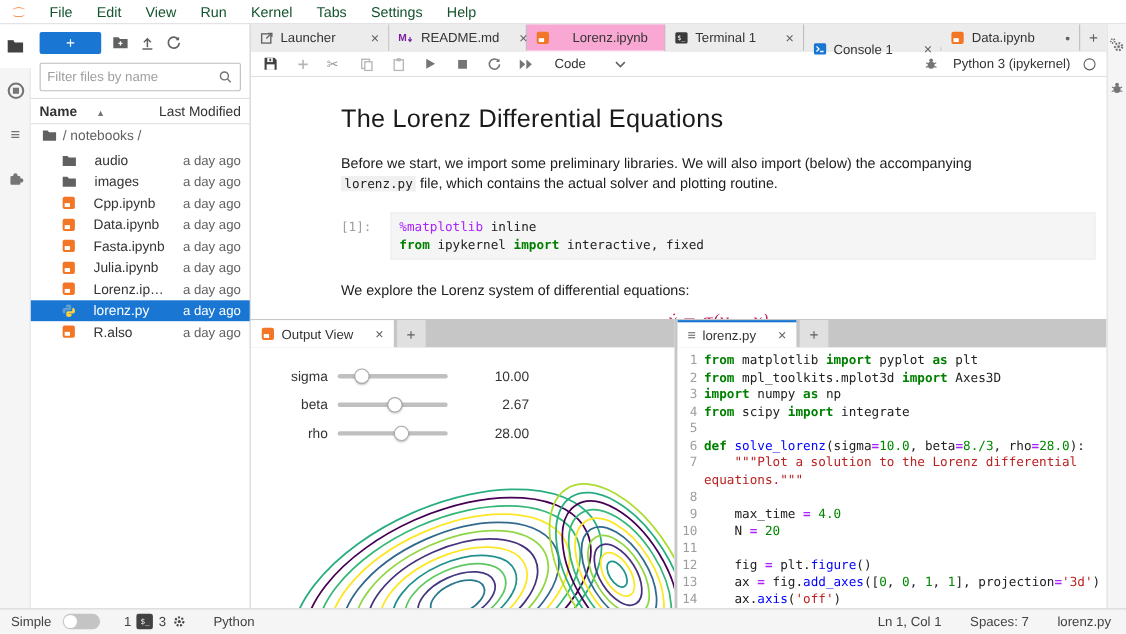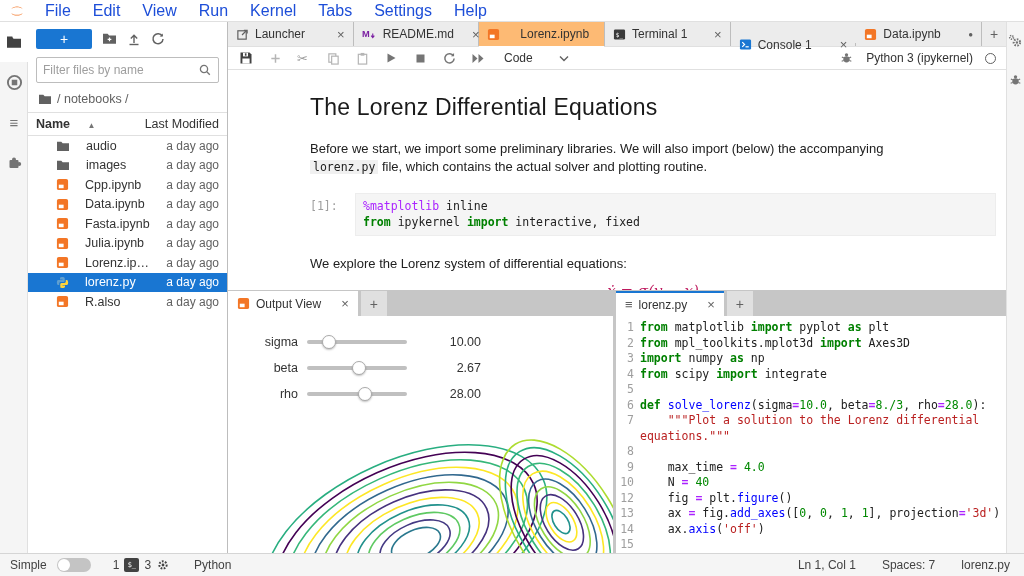--- a/index.html
+++ b/index.html
@@ -3,21 +3,21 @@
 <meta charset="utf-8">
 <style>
   * { margin:0; padding:0; box-sizing:border-box; }
   html,body { width:1024px; height:576px; overflow:hidden; background:#fff;
     font-family:"Liberation Sans", sans-serif; font-size:12px; color:#333; }
 
   
   #menubar { position:absolute; top:0; left:0; width:1024px; height:22px;
     background:#fff; border-bottom:1px solid #e0e0e0; display:flex; align-items:center; z-index:30; }
   #menubar .logo { width:34px; display:flex; justify-content:center; }
-  #menubar .menu-item { padding:0 11px; height:22px; line-height:22px; font-size:16px; color:#1d4ed8; cursor:default; }
+  #menubar .menu-item { padding:0 11px; height:22px; line-height:22px; font-size:13px; color:#14532d; cursor:default; }
 
   
   #activitybar { position:absolute; top:22px; left:0; width:28px; bottom:23px;
     background:#f5f5f5; border-right:1px solid #e0e0e0; }
   #activitybar .act { width:28px; height:40px; display:flex; align-items:center; justify-content:center; color:#757575; }
   #activitybar .act.active { background:#fff; color:#424242; border-right:1px solid #fff; margin-right:-1px; }
   #activitybar .toc-glyph { font-size:15px; color:#757575; }
 
   
   #filebrowser { position:absolute; top:22px; left:28px; width:200px; bottom:23px; background:#fff; border-right:1px solid #bdbdbd; }
@@ -45,21 +45,21 @@
   .file-row.selected .fmod { color:#fff; }
 
   
   #dock { position:absolute; top:22px; left:228px; right:18px; bottom:23px; background:#fff; }
   #main-tabbar { height:25px; background:#ececec; display:flex; border-bottom:1px solid #e0e0e0; }
   .tab { display:flex; align-items:center; gap:6px; padding:0 8px; border-right:1px solid #bdbdbd;
     font-size:12px; color:#333; background:#ececec; min-width:0; }
   .tab .tlabel { white-space:nowrap; }
   .tab .tclose { color:#616161; font-size:13px; margin-left:6px; }
   .tab .tdot { color:#616161; font-size:8px; margin-left:6px; }
-  .tab.active { background:#fdba74; border-bottom:1px solid #fff; margin-bottom:-1px;gap:20px; }
+  .tab.active { background:#f9a8d4; border-bottom:1px solid #fff; margin-bottom:-1px;gap:20px; }
   .addtab { width:24px; display:flex; align-items:center; justify-content:center; color:#616161; font-size:14px; }
 
   #nb-toolbar { height:23px; display:flex; align-items:center; gap:12px; padding:0 10px;
     border-bottom:1px solid #e0e0e0; background:#fff; }
   .tb-btn { display:flex; align-items:center; justify-content:center; width:16px; height:16px; color:#757575; }
   #celltype-select { display:flex; align-items:center; gap:26px; font-size:12px; color:#333; margin-left:6px; }
   #nb-toolbar .spacer { flex:1; }
   #kernel-name { font-size:12px; color:#333; }
   #kernel-status { width:11px; height:11px; border:1.5px solid #616161; border-radius:50%; }
 
@@ -205,32 +205,32 @@
   </div>
   <div id="filter-box">
     <input type="text" placeholder="Filter files by name" style="">
     <span>
       <svg width="14" height="14" viewBox="0 0 14 14">
           <circle cx="6" cy="6" r="3.6" fill="none" stroke="#757575" stroke-width="1.3"></circle>
           <path d="M8.8 8.8l3 3" stroke="#757575" stroke-width="1.3"></path>
         </svg>
     </span>
   </div>
+  <div id="listing-header">
+    <span class="col-name">
+      <span>Name</span>
+      <span class="sort-arrow">▲</span>
+    </span>
+    <span class="col-mod">Last Modified</span>
+  </div>
   <div id="breadcrumb">
     <svg width="14" height="12" viewBox="0 0 16 14">
         <path d="M1 2h5l1.6 1.7H15v9H1z" fill="#616161"></path>
       </svg>
     <span>/ notebooks /</span>
-  </div>
-  <div id="listing-header">
-    <span class="col-name">
-      <span>Name</span>
-      <span class="sort-arrow">▲</span>
-    </span>
-    <span class="col-mod">Last Modified</span>
   </div>
   <div id="file-list">
       <div class="file-row">
         <span class="dotcol"></span>
         <span style="display: inline-flex;">
           <svg width="14" height="12" viewBox="0 0 16 14">
             <path d="M1 2h5l1.6 1.7H15v9H1z" fill="#616161"></path>
           </svg>
         </span>
         <span class="fname">audio</span>
@@ -584,21 +584,22 @@
             <div class="ed-line"><span class="ed-gutter">1</span><span class="ed-text code-line"><span class="cm-kw">from</span><span class="cm-pl"> matplotlib </span><span class="cm-kw">import</span><span class="cm-pl"> pyplot </span><span class="cm-kw">as</span><span class="cm-pl"> plt</span></span></div>
             <div class="ed-line"><span class="ed-gutter">2</span><span class="ed-text code-line"><span class="cm-kw">from</span><span class="cm-pl"> mpl_toolkits.mplot3d </span><span class="cm-kw">import</span><span class="cm-pl"> Axes3D</span></span></div>
             <div class="ed-line"><span class="ed-gutter">3</span><span class="ed-text code-line"><span class="cm-kw">import</span><span class="cm-pl"> numpy </span><span class="cm-kw">as</span><span class="cm-pl"> np</span></span></div>
             <div class="ed-line"><span class="ed-gutter">4</span><span class="ed-text code-line"><span class="cm-kw">from</span><span class="cm-pl"> scipy </span><span class="cm-kw">import</span><span class="cm-pl"> integrate</span></span></div>
             <div class="ed-line"><span class="ed-gutter">5</span><span class="ed-text code-line">&nbsp;</span></div>
             <div class="ed-line"><span class="ed-gutter">6</span><span class="ed-text code-line"><span class="cm-kw">def</span><span class="cm-pl"> </span><span class="cm-df">solve_lorenz</span><span class="cm-pl">(sigma</span><span class="cm-op">=</span><span class="cm-nm">10.0</span><span class="cm-pl">, beta</span><span class="cm-op">=</span><span class="cm-nm">8./3</span><span class="cm-pl">, rho</span><span class="cm-op">=</span><span class="cm-nm">28.0</span><span class="cm-pl">):</span></span></div>
             <div class="ed-line"><span class="ed-gutter">7</span><span class="ed-text code-line"><span class="cm-st">    """Plot a solution to the Lorenz differential</span></span></div>
             <div class="ed-line"><span class="ed-gutter"></span><span class="ed-text code-line"><span class="cm-st">equations."""</span></span></div>
             <div class="ed-line"><span class="ed-gutter">8</span><span class="ed-text code-line">&nbsp;</span></div>
             <div class="ed-line"><span class="ed-gutter">9</span><span class="ed-text code-line"><span class="cm-pl">    max_time </span><span class="cm-op">=</span><span class="cm-pl"> </span><span class="cm-nm">4.0</span></span></div>
-            <div class="ed-line"><span class="ed-gutter">10</span><span class="ed-text code-line"><span class="cm-pl">    N </span><span class="cm-op">=</span><span class="cm-pl"> </span><span class="cm-nm">40</span></span></div>
+            <div class="ed-line"><span class="ed-gutter">10</span><span class="ed-text code-line"><span class="cm-pl">    N </span><span class="cm-op">=</span><span class="cm-pl"> </span><span class="cm-nm">20</span></span></div>
+            <div class="ed-line"><span class="ed-gutter">11</span><span class="ed-text code-line">&nbsp;</span></div>
             <div class="ed-line"><span class="ed-gutter">12</span><span class="ed-text code-line"><span class="cm-pl">    fig </span><span class="cm-op">=</span><span class="cm-pl"> plt.</span><span class="cm-df">figure</span><span class="cm-pl">()</span></span></div>
             <div class="ed-line"><span class="ed-gutter">13</span><span class="ed-text code-line"><span class="cm-pl">    ax </span><span class="cm-op">=</span><span class="cm-pl"> fig.</span><span class="cm-df">add_axes</span><span class="cm-pl">([</span><span class="cm-nm">0</span><span class="cm-pl">, </span><span class="cm-nm">0</span><span class="cm-pl">, </span><span class="cm-nm">1</span><span class="cm-pl">, </span><span class="cm-nm">1</span><span class="cm-pl">], projection</span><span class="cm-op">=</span><span class="cm-st">'3d'</span><span class="cm-pl">)</span></span></div>
             <div class="ed-line"><span class="ed-gutter">14</span><span class="ed-text code-line"><span class="cm-pl">    ax.</span><span class="cm-df">axis</span><span class="cm-pl">(</span><span class="cm-st">'off'</span><span class="cm-pl">)</span></span></div>
             <div class="ed-line"><span class="ed-gutter">15</span><span class="ed-text code-line">&nbsp;</span></div>
           </div>
       </div>
     </div>
 
   </div>
 </div>

